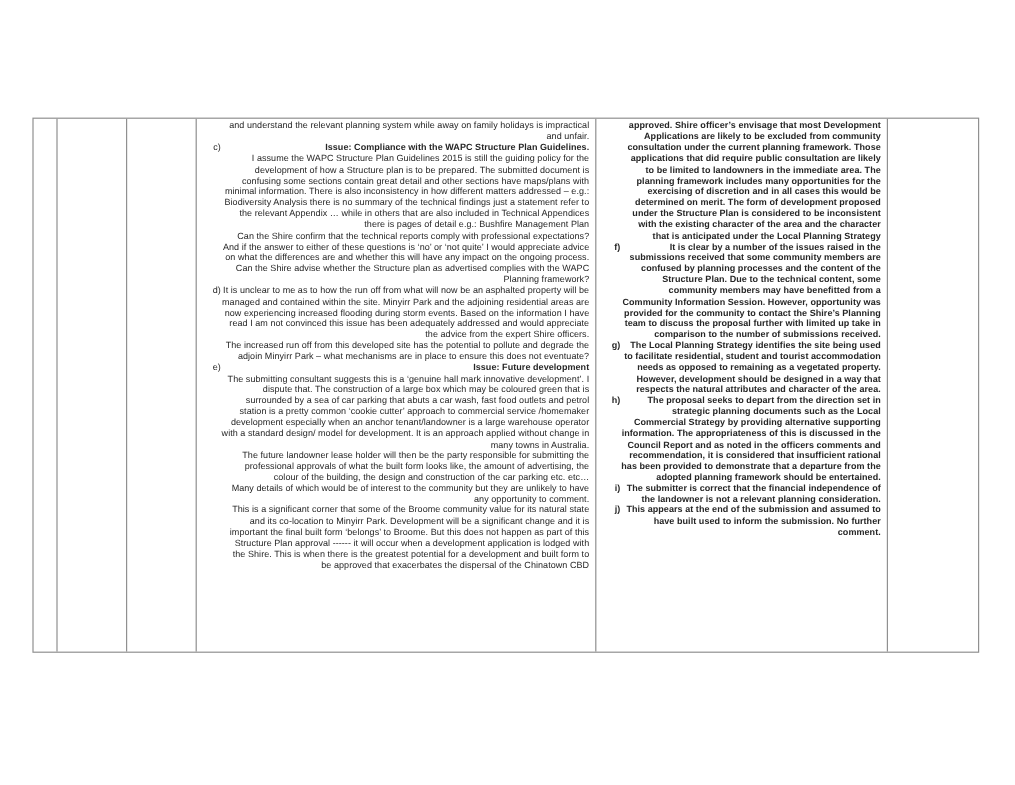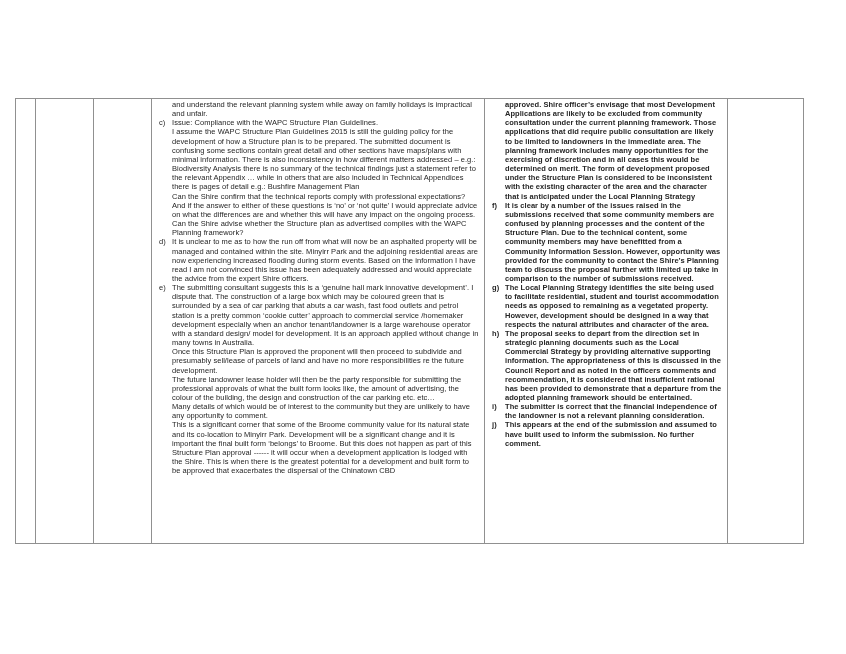--- a/index.html
+++ b/index.html
@@ -9,28 +9,29 @@
   }
   body {
     width: 846px;
     height: 654px;
     position: relative;
     font-family: "Liberation Sans", sans-serif;
     color: #262626;
   }
   .doc-table {
     position: absolute;
-    left: 15px;
+    left: 27px;
     top: 98px;
     width: 789px;
     height: 446px;
     display: flex;
     border: 1px solid #909090;
     box-sizing: border-box;
     background: #ffffff;
+    text-align: right;
   }
   .cell {
     box-sizing: border-box;
     border-right: 1px solid #909090;
     height: 100%;
     overflow: hidden;
   }
   .cell:last-child { border-right: none; }
   .cell-a { width: 20px; }
   .cell-b { width: 58px; }
@@ -41,21 +42,21 @@
   .text-cell {
     font-size: 7.5px;
     line-height: 9.15px;
     padding: 1px 5px 0 7px;
     letter-spacing: 0.05px;
   }
   .cont { margin-left: 13px; }
   .item { display: flex; }
   .item-label { width: 13px; flex-shrink: 0; }
   .item-body { flex: 1; min-width: 0; }
-  .heading { font-weight: normal; }
+  .heading { font-weight: bold; }
   .para { }
 </style>
 </head>
 <body>
 
 <div class="doc-table">
 
   <div class="cell cell-a"></div>
   <div class="cell cell-b"></div>
   <div class="cell cell-c"></div>
@@ -71,28 +72,29 @@
         <div class="para">Can the Shire confirm that the technical reports comply with professional expectations?</div>
         <div class="para">And if the answer to either of these questions is ‘no’ or ‘not quite’ I would appreciate advice on what the differences are and whether this will have any impact on the ongoing process.</div>
         <div class="para">Can the Shire advise whether the Structure plan as advertised complies with the WAPC Planning framework?</div>
       </div>
     </div>
 
     <div class="item">
       <div class="item-label">d)</div>
       <div class="item-body">
         <div class="para">It is unclear to me as to how the run off from what will now be an asphalted property will be managed and contained within the site. Minyirr Park and the adjoining residential areas are now experiencing increased flooding during storm events. Based on the information I have read I am not convinced this issue has been adequately addressed and would appreciate the advice from the expert Shire officers.</div>
+        <div class="para">The increased run off from this developed site has the potential to pollute and degrade the adjoin Minyirr Park – what mechanisms are in place to ensure this does not eventuate?</div>
       </div>
     </div>
 
     <div class="item">
       <div class="item-label">e)</div>
       <div class="item-body">
+        <div class="heading">Issue: Future development</div>
         <div class="para">The submitting consultant suggests this is a ‘genuine hall mark innovative development’. I dispute that. The construction of a large box which may be coloured green that is surrounded by a sea of car parking that abuts a car wash, fast food outlets and petrol station is a pretty common ‘cookie cutter’ approach to commercial service /homemaker development especially when an anchor tenant/landowner is a large warehouse operator with a standard design/ model for development. It is an approach applied without change in many towns in Australia.</div>
-        <div class="para">Once this Structure Plan is approved the proponent will then proceed to subdivide and presumably sell/lease of parcels of land and have no more responsibilities re the future development.</div>
         <div class="para">The future landowner lease holder will then be the party responsible for submitting the professional approvals of what the built form looks like, the amount of advertising, the colour of the building, the design and construction of the car parking etc. etc…</div>
         <div class="para">Many details of which would be of interest to the community but they are unlikely to have any opportunity to comment.</div>
         <div class="para">This is a significant corner that some of the Broome community value for its natural state and its co-location to Minyirr Park. Development will be a significant change and it is important the final built form ‘belongs’ to Broome. But this does not happen as part of this Structure Plan approval ------ it will occur when a development application is lodged with the Shire. This is when there is the greatest potential for a development and built form to be approved that exacerbates the dispersal of the Chinatown CBD</div>
       </div>
     </div>
   </div>
 
   <div class="cell cell-e text-cell">
     <div class="para cont">approved. Shire officer’s envisage that most Development Applications are likely to be excluded from community consultation under the current planning framework. Those applications that did require public consultation are likely to be limited to landowners in the immediate area. The planning framework includes many opportunities for the exercising of discretion and in all cases this would be determined on merit.  The form of development proposed under the Structure Plan is considered to be inconsistent with the existing character of the area and the character that is anticipated under the Local Planning Strategy</div>
 

